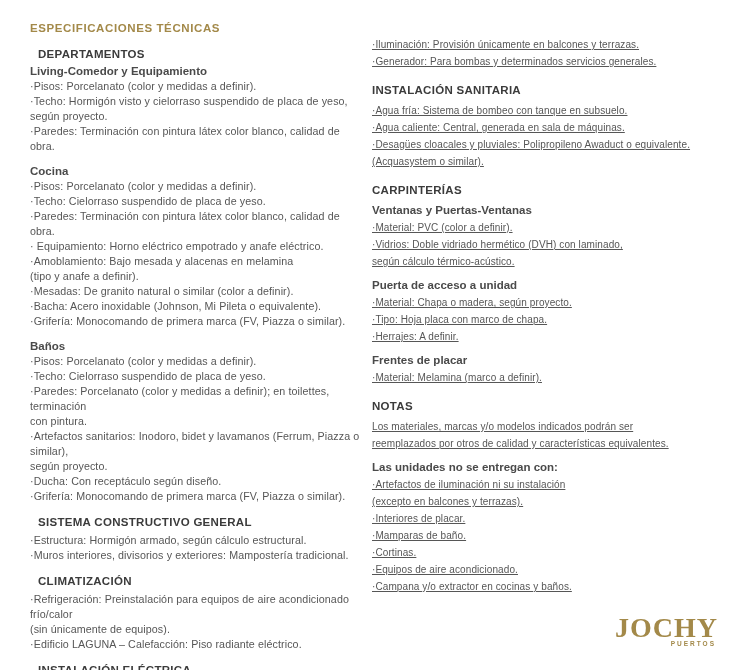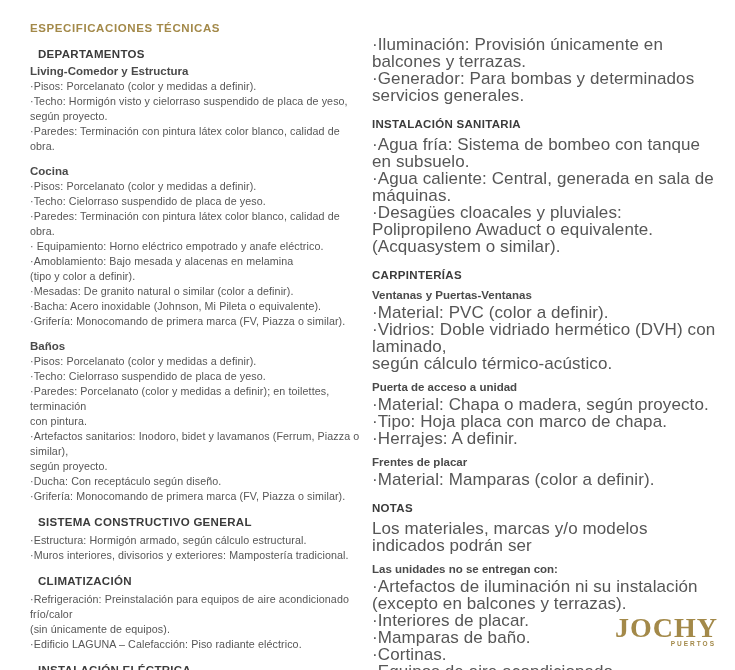--- a/index.html
+++ b/index.html
@@ -36,21 +36,21 @@
   .sub {
     font-size:11.5px; font-weight:bold;
     color:#4a4a4a; margin-bottom:2px;
   }
   #col-right .sub { margin-bottom:3px;margin-top:8px; }
 
   .line {
     font-size:10.7px; color:#565656;
     line-height:15px; letter-spacing:0.1px;
   }
-  #col-right .line { font-size:17px; line-height:17px; }
+  #col-right .line { font-size:10px; line-height:17px;text-decoration:underline; }
 
   .logo {
     position:absolute; right:17px; top:616px;
     text-align:right; width:110px;
   }
   .logo-brand {
     font-family:"Liberation Serif","DejaVu Serif",serif;
     font-size:28px; font-weight:bold;
     color:#a38949; letter-spacing:1px; line-height:24px;
   }
@@ -63,34 +63,34 @@
 </head>
 <body>
 
 <div class="page">
   <h1 class="doc-title">ESPECIFICACIONES TÉCNICAS</h1>
 
   <div class="col" id="col-left">
       <section class="section">
         <h2 class="sec-heading">DEPARTAMENTOS</h2>
         <div class="block">
-          <h3 class="sub">Living-Comedor y Estructura</h3>
+          <h3 class="sub">Living-Comedor y Equipamiento</h3>
           <div class="line">·Pisos: Porcelanato (color y medidas a definir).</div>
           <div class="line">·Techo: Hormigón visto y cielorraso suspendido de placa de yeso,</div>
           <div class="line">según proyecto.</div>
           <div class="line">·Paredes: Terminación con pintura látex color blanco, calidad de obra.</div>
         </div>
         <div class="block">
           <h3 class="sub">Cocina</h3>
           <div class="line">·Pisos: Porcelanato (color y medidas a definir).</div>
           <div class="line">·Techo: Cielorraso suspendido de placa de yeso.</div>
           <div class="line">·Paredes: Terminación con pintura látex color blanco, calidad de obra.</div>
           <div class="line">· Equipamiento: Horno eléctrico empotrado y anafe eléctrico.</div>
           <div class="line">·Amoblamiento: Bajo mesada y alacenas en melamina</div>
-          <div class="line">(tipo y color a definir).</div>
+          <div class="line">(tipo y anafe a definir).</div>
           <div class="line">·Mesadas: De granito natural o similar (color a definir).</div>
           <div class="line">·Bacha: Acero inoxidable (Johnson, Mi Pileta o equivalente).</div>
           <div class="line">·Grifería: Monocomando de primera marca (FV, Piazza o similar).</div>
         </div>
         <div class="block">
           <h3 class="sub">Baños</h3>
           <div class="line">·Pisos: Porcelanato (color y medidas a definir).</div>
           <div class="line">·Techo: Cielorraso suspendido de placa de yeso.</div>
           <div class="line">·Paredes: Porcelanato (color y medidas a definir); en toilettes, terminación</div>
           <div class="line">con pintura.</div>
@@ -147,27 +147,28 @@
           <div class="line">según cálculo térmico-acústico.</div>
         </div>
         <div class="block">
           <h3 class="sub">Puerta de acceso a unidad</h3>
           <div class="line">·Material: Chapa o madera, según proyecto.</div>
           <div class="line">·Tipo: Hoja placa con marco de chapa.</div>
           <div class="line">·Herrajes: A definir.</div>
         </div>
         <div class="block">
           <h3 class="sub">Frentes de placar</h3>
-          <div class="line">·Material: Mamparas (color a definir).</div>
+          <div class="line">·Material: Melamina (marco a definir).</div>
         </div>
       </section>
       <section class="section">
         <h2 class="sec-heading">NOTAS</h2>
         <div class="block">
           <div class="line">Los materiales, marcas y/o modelos indicados podrán ser</div>
+          <div class="line">reemplazados por otros de calidad y características equivalentes.</div>
         </div>
         <div class="block">
           <h3 class="sub">Las unidades no se entregan con:</h3>
           <div class="line">·Artefactos de iluminación ni su instalación</div>
           <div class="line">(excepto en balcones y terrazas).</div>
           <div class="line">·Interiores de placar.</div>
           <div class="line">·Mamparas de baño.</div>
           <div class="line">·Cortinas.</div>
           <div class="line">·Equipos de aire acondicionado.</div>
           <div class="line">·Campana y/o extractor en cocinas y baños.</div>

